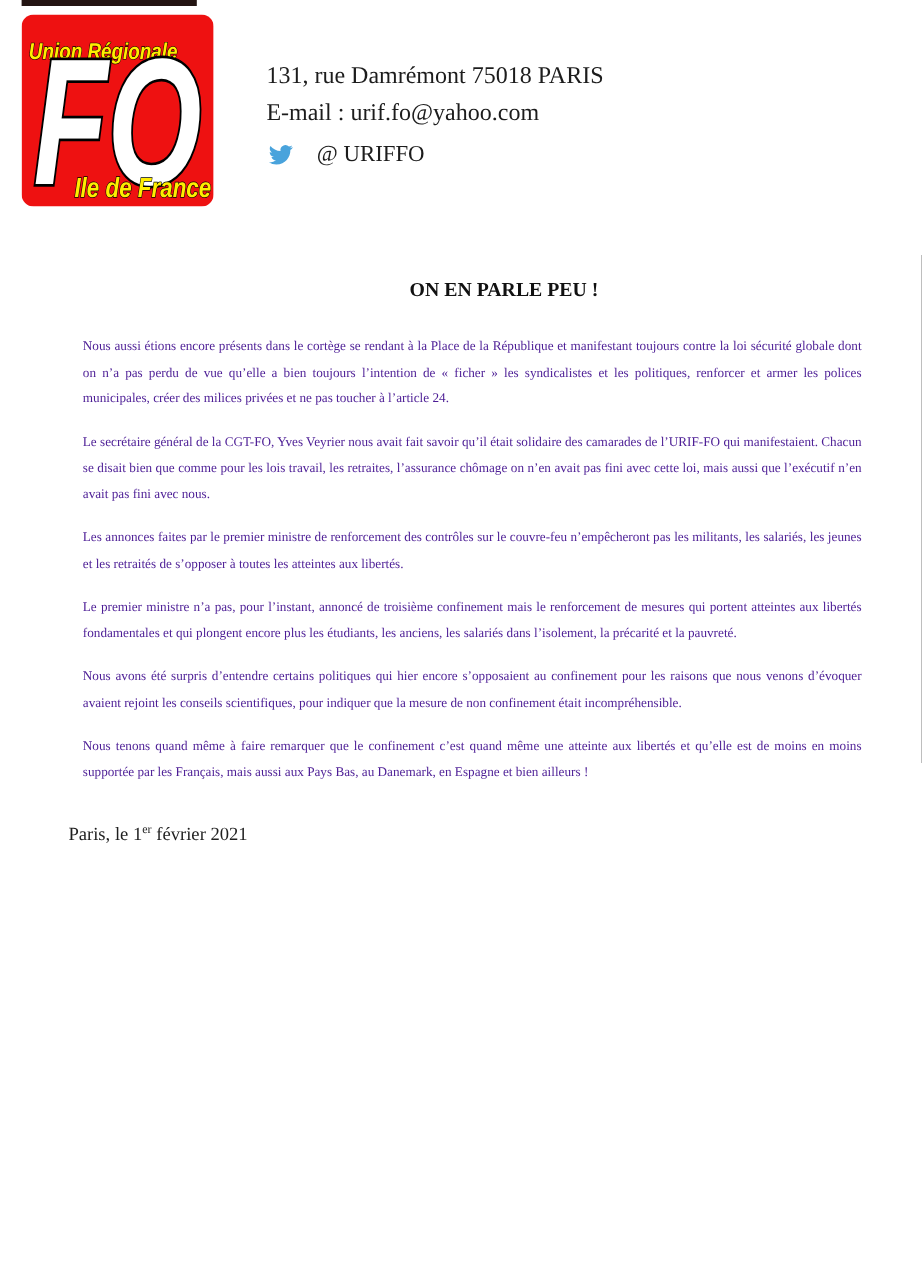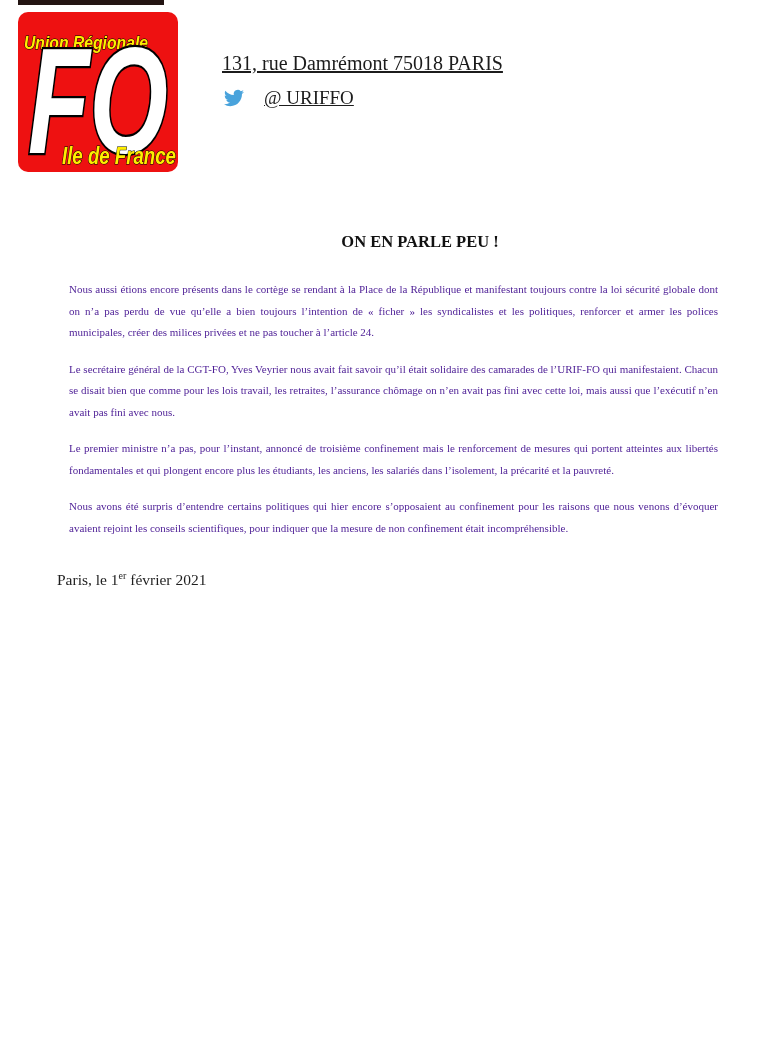--- a/index.html
+++ b/index.html
@@ -28,21 +28,20 @@
     font-family:"Liberation Sans","DejaVu Sans",sans-serif;
     font-style:italic; font-weight:bold;
     paint-order:stroke fill;
   }
 
   .contact {
     position:absolute; left:222px; top:48px;
     font-size:20px; line-height:31px;
     color:#1c1c1c;
     white-space:nowrap;
-    text-decoration:underline;
   }
   .twitter-row { display:flex; align-items:center; margin-top:3px;gap:10px; }
   .twitter-row svg { width:24px; height:20px; flex:0 0 auto; }
   .twitter-handle { margin-left:8px; font-size:19px; }
 
   
   .content {
     position:absolute; left:57px; top:230px;
     width:661px;
   }
@@ -80,36 +79,39 @@
     <svg viewBox="0 0 160 160">
       <rect x="0" y="0" width="160" height="160" rx="10" fill="#ee1111"></rect>
       <text x="68" y="37" text-anchor="middle" font-size="19" textLength="124" lengthAdjust="spacingAndGlyphs" stroke="#000" stroke-width="1" fill="#ffee00">Union  Régionale</text>
       <text x="80" y="141" text-anchor="middle" font-size="150" textLength="140" lengthAdjust="spacingAndGlyphs" stroke="#000" stroke-width="4.5" fill="#ffffff">FO</text>
       <text x="101" y="152" text-anchor="middle" font-size="23" textLength="114" lengthAdjust="spacingAndGlyphs" stroke="#000" stroke-width="1.1" fill="#ffee00">Ile de France</text>
     </svg>
   </div>
 
   <div class="contact">
     <div>131, rue Damrémont 75018 PARIS</div>
+    <div>E-mail : urif.fo@yahoo.com</div>
     <div class="twitter-row">
       <svg viewBox="0 0 24 24">
         <path d="M23.953 4.57a10 10 0 01-2.825.775 4.958 4.958 0 002.163-2.723 9.99 9.99 0 01-3.127 1.195 4.92 4.92 0 00-8.384 4.482C7.69 8.095 4.067 6.13 1.64 3.162a4.822 4.822 0 00-.666 2.475c0 1.71.87 3.213 2.188 4.096a4.904 4.904 0 01-2.228-.616v.06a4.923 4.923 0 003.946 4.827 4.996 4.996 0 01-2.212.085 4.936 4.936 0 004.604 3.417 9.867 9.867 0 01-6.102 2.105c-.39 0-.779-.023-1.17-.067a13.995 13.995 0 007.557 2.209c9.053 0 13.998-7.496 13.998-13.985 0-.21 0-.42-.015-.63A9.935 9.935 0 0024 4.59z" fill="#49a3dc"></path>
       </svg>
       <span class="twitter-handle">@ URIFFO</span>
     </div>
   </div>
 
   <div class="content">
     <div class="doc-title">
       <div>ON EN PARLE PEU !</div>
     </div>
 
     <p>Nous aussi étions encore présents dans le cortège se rendant à la Place de la République et manifestant toujours contre la loi sécurité globale dont on n’a pas perdu de vue qu’elle a bien toujours l’intention de « ficher » les syndicalistes et les politiques, renforcer et armer les polices municipales, créer des milices privées et ne pas toucher à l’article 24.</p>
     <p>Le secrétaire général de la CGT-FO, Yves Veyrier nous avait fait savoir qu’il était solidaire des camarades de l’URIF-FO qui manifestaient. Chacun se disait bien que comme pour les lois travail, les retraites, l’assurance chômage on n’en avait pas fini avec cette loi, mais aussi que l’exécutif  n’en avait pas fini avec nous.</p>
+    <p>Les annonces faites par le premier ministre de renforcement des contrôles sur le couvre-feu n’empêcheront pas les militants, les salariés, les jeunes et les retraités de s’opposer à toutes les atteintes aux libertés.</p>
     <p>Le premier ministre n’a pas, pour l’instant, annoncé de troisième confinement mais le renforcement de mesures qui portent atteintes aux libertés fondamentales et qui plongent encore plus les étudiants, les anciens, les salariés dans l’isolement, la précarité et la pauvreté.</p>
     <p>Nous avons été surpris d’entendre certains politiques qui hier encore s’opposaient au confinement pour les raisons que nous venons d’évoquer avaient rejoint les conseils scientifiques, pour indiquer que la mesure de non confinement était incompréhensible.</p>
+    <p>Nous tenons quand même à faire remarquer que le confinement c’est quand même une atteinte aux libertés et qu’elle est de moins en moins supportée par les Français, mais aussi aux Pays Bas, au Danemark, en Espagne et bien ailleurs !</p>
 
     <div class="dateline">
       <span>Paris, le 1</span><sup>er</sup><span> février 2021</span>
     </div>
   </div>
 
 </div>
 
 </body></html>

